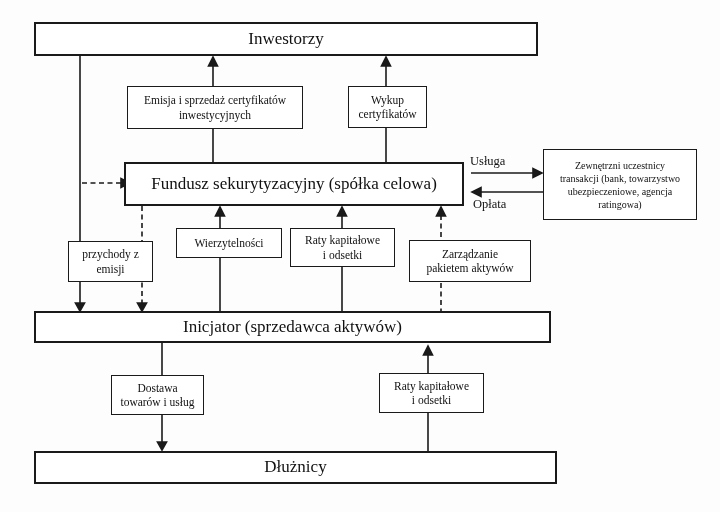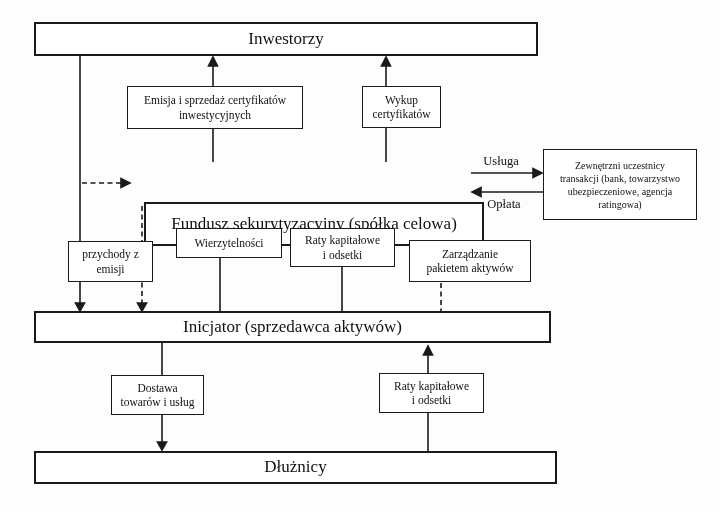--- a/index.html
+++ b/index.html
@@ -16,21 +16,21 @@
     position:absolute;z-index:2;box-sizing:border-box;
     background:#ffffff;
     border:1.6px solid var(--box_border,#1a1a1a);
     display:flex;flex-direction:column;align-items:center;justify-content:center;
     text-align:center;line-height:1.22;
     font-size:11.5px;
   }
   .box.big{border-width:2px;font-size:17px;}
   .box.fine{font-size:10px;line-height:1.3;padding:2px 4px;}
   .edge-label{
-    position:absolute;z-index:2;font-size:12.5px;text-align:center;
+    position:absolute;z-index:2;font-size:12.5px;text-align:left;
   }
 </style>
 </head>
 <body>
 
 <div class="canvas">
 
   <svg class="wires" width="720" height="512" viewBox="0 0 720 512">
     <g stroke="currentColor" stroke-width="1.6" fill="currentColor">
 
@@ -74,26 +74,26 @@
 
   <div class="box big" style="left:34px;top:22px;width:504px;height:34px;">
     <div>Inwestorzy</div>
   </div>
 
   <div class="box" style="left:127px;top:86px;width:176px;height:43px;">
     <div>Emisja i sprzedaż certyfikatów</div>
     <div>inwestycyjnych</div>
   </div>
 
-  <div class="box" style="left:362px;top:86px;width:79px;height:42px;">
+  <div class="box" style="left:348px;top:86px;width:79px;height:42px;">
     <div>Wykup</div>
     <div>certyfikatów</div>
   </div>
 
-  <div class="box big" style="left:144px;top:162px;width:340px;height:44px;margin-top:40px;">
+  <div class="box big" style="left:124px;top:162px;width:340px;height:44px;">
     <div>Fundusz sekurytyzacyjny (spółka celowa)</div>
   </div>
 
   <div class="box fine" style="left:543px;top:149px;width:154px;height:71px;">
     <div>Zewnętrzni uczestnicy</div>
     <div>transakcji (bank, towarzystwo</div>
     <div>ubezpieczeniowe, agencja</div>
     <div>ratingowa)</div>
   </div>
 

